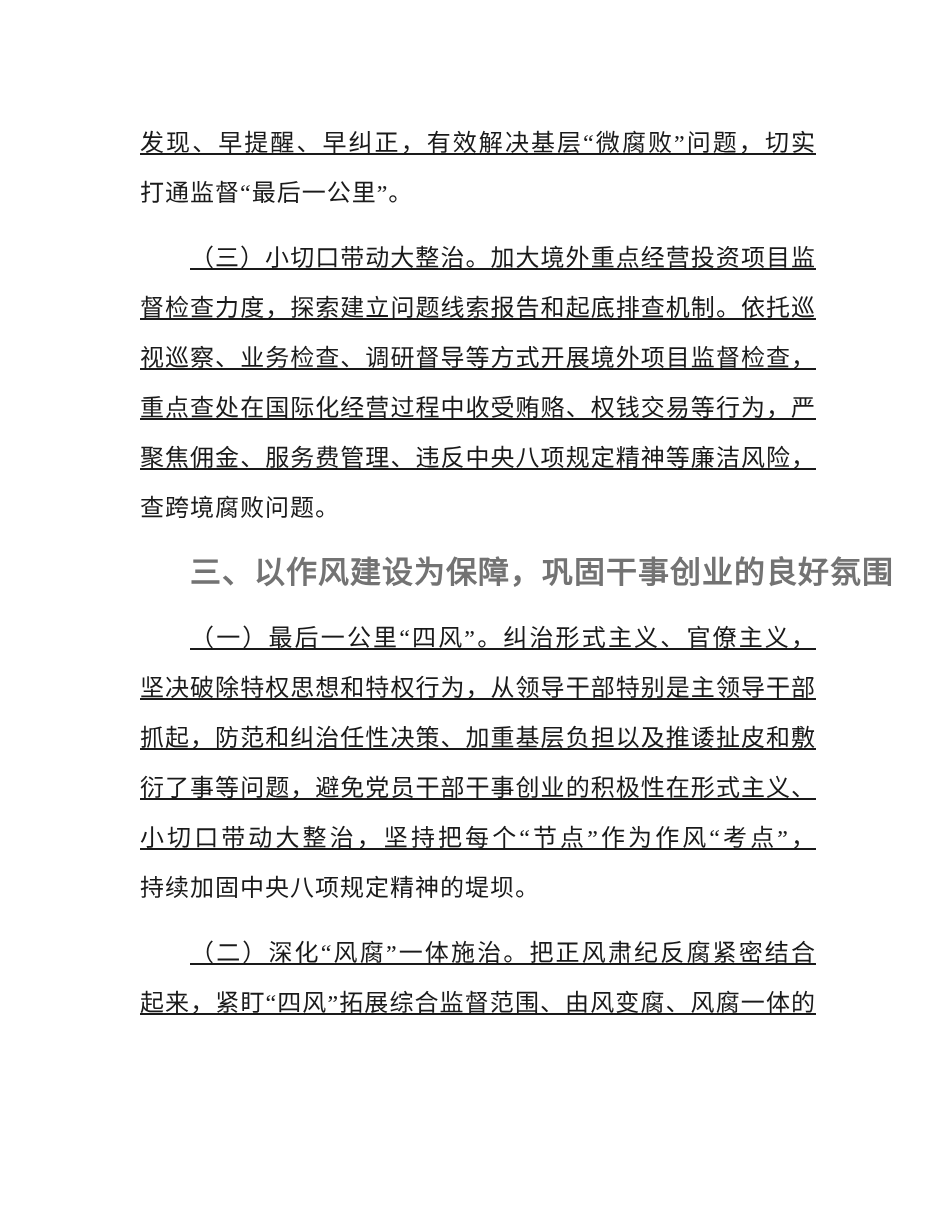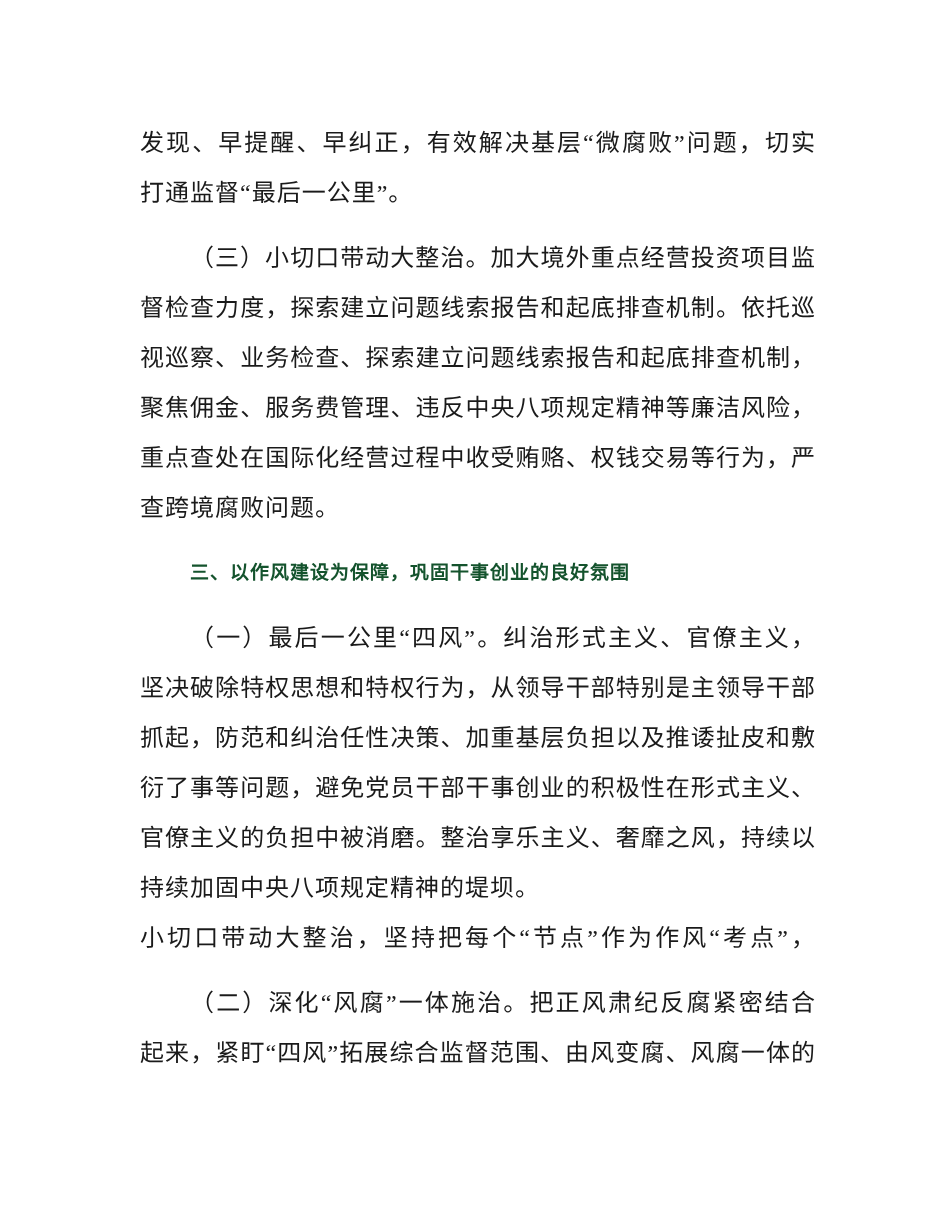--- a/index.html
+++ b/index.html
@@ -30,57 +30,57 @@
     height: 50px;
     letter-spacing: 1px;
     white-space: nowrap;
   }
   
   .line.fill {
     white-space: normal;
     text-align: justify;
     text-align-last: justify;
     text-justify: inter-character;
+    text-decoration: underline;
   }
   .line.indent {
     padding-left: 50px; 
   }
   .block.heading .line {
     font-family: "Liberation Sans", "DejaVu Sans", sans-serif;
     font-weight: 700;
-    color: #14532d;
-    font-size: 19px;
+    color: #737373;
+    font-size: 31px;
     letter-spacing: 1px;
   }
 </style>
 </head>
 <body>
 
 <div class="doc">
     <div class="block body">
       <div class="line fill">发现、早提醒、早纠正，有效解决基层“微腐败”问题，切实</div>
       <div class="line">打通监督“最后一公里”。</div>
     </div>
     <div class="block body">
       <div class="line fill indent">（三）小切口带动大整治。加大境外重点经营投资项目监</div>
       <div class="line fill">督检查力度，探索建立问题线索报告和起底排查机制。依托巡</div>
-      <div class="line fill">视巡察、业务检查、探索建立问题线索报告和起底排查机制，</div>
+      <div class="line fill">视巡察、业务检查、调研督导等方式开展境外项目监督检查，</div>
+      <div class="line fill">重点查处在国际化经营过程中收受贿赂、权钱交易等行为，严</div>
       <div class="line fill">聚焦佣金、服务费管理、违反中央八项规定精神等廉洁风险，</div>
-      <div class="line fill">重点查处在国际化经营过程中收受贿赂、权钱交易等行为，严</div>
       <div class="line">查跨境腐败问题。</div>
     </div>
     <div class="block heading">
       <div class="line indent">三、以作风建设为保障，巩固干事创业的良好氛围</div>
     </div>
     <div class="block body">
       <div class="line fill indent">（一）最后一公里“四风”。纠治形式主义、官僚主义，</div>
       <div class="line fill">坚决破除特权思想和特权行为，从领导干部特别是主领导干部</div>
       <div class="line fill">抓起，防范和纠治任性决策、加重基层负担以及推诿扯皮和敷</div>
       <div class="line fill">衍了事等问题，避免党员干部干事创业的积极性在形式主义、</div>
-      <div class="line fill">官僚主义的负担中被消磨。整治享乐主义、奢靡之风，持续以</div>
+      <div class="line fill">小切口带动大整治，坚持把每个“节点”作为作风“考点”，</div>
       <div class="line">持续加固中央八项规定精神的堤坝。</div>
-      <div class="line fill">小切口带动大整治，坚持把每个“节点”作为作风“考点”，</div>
     </div>
     <div class="block body">
       <div class="line fill indent">（二）深化“风腐”一体施治。把正风肃纪反腐紧密结合</div>
       <div class="line fill">起来，紧盯“四风”拓展综合监督范围、由风变腐、风腐一体的</div>
     </div>
   </div>
 
 </body></html>

